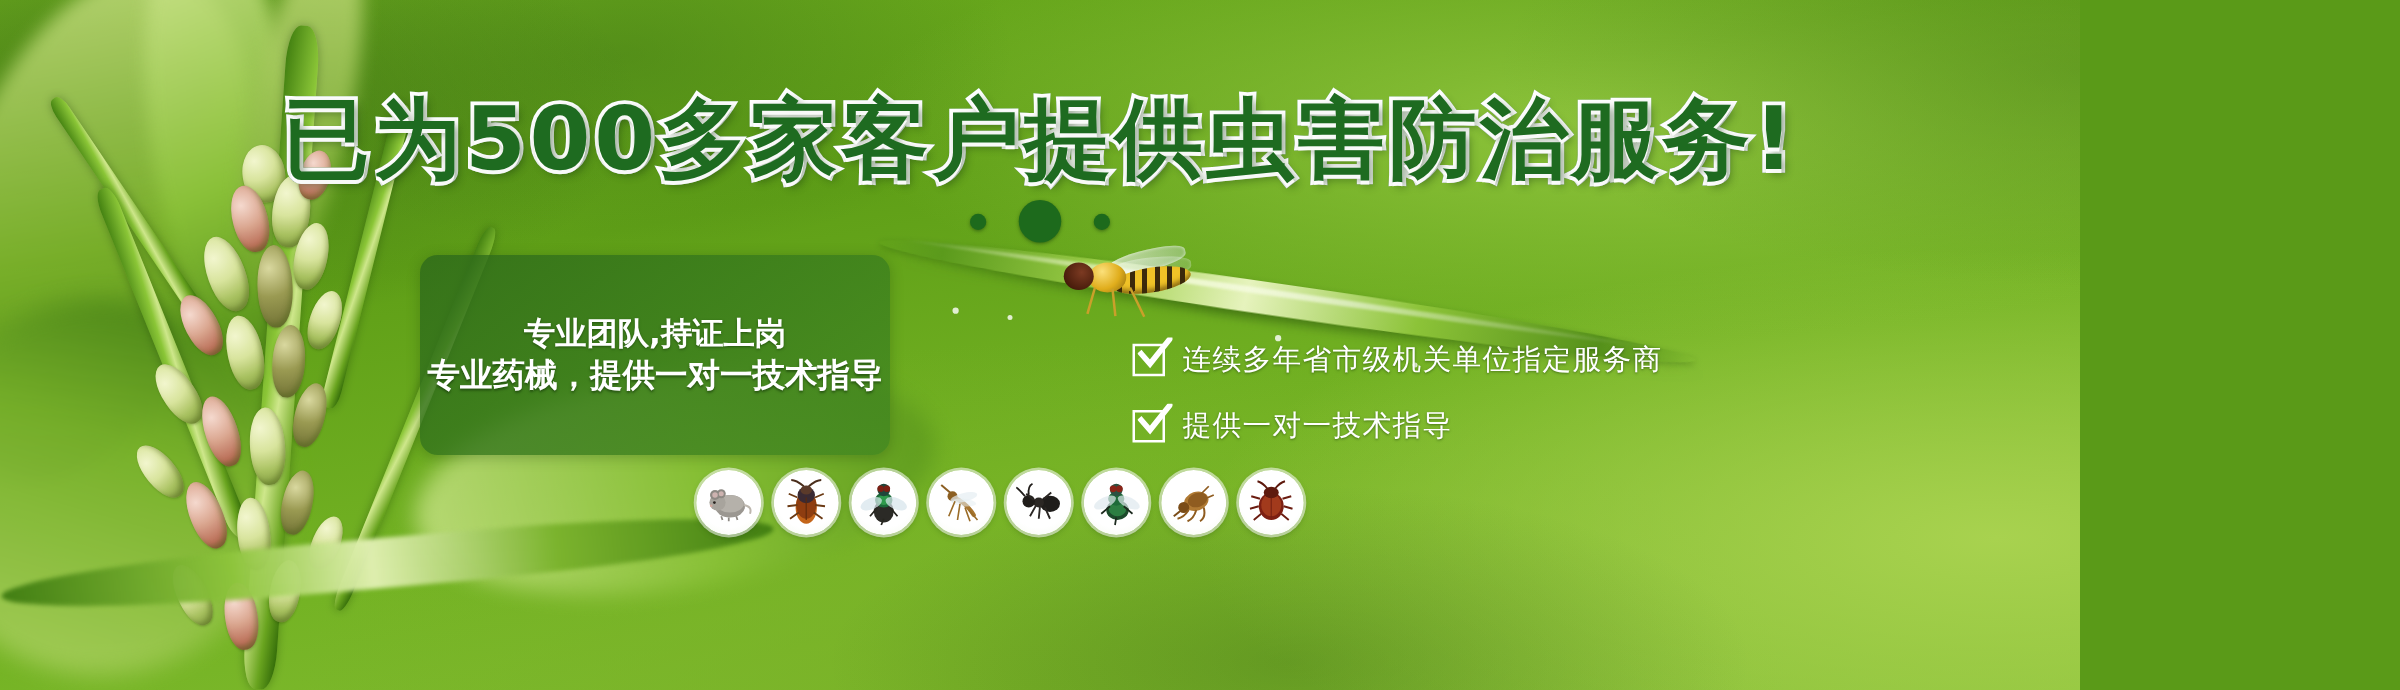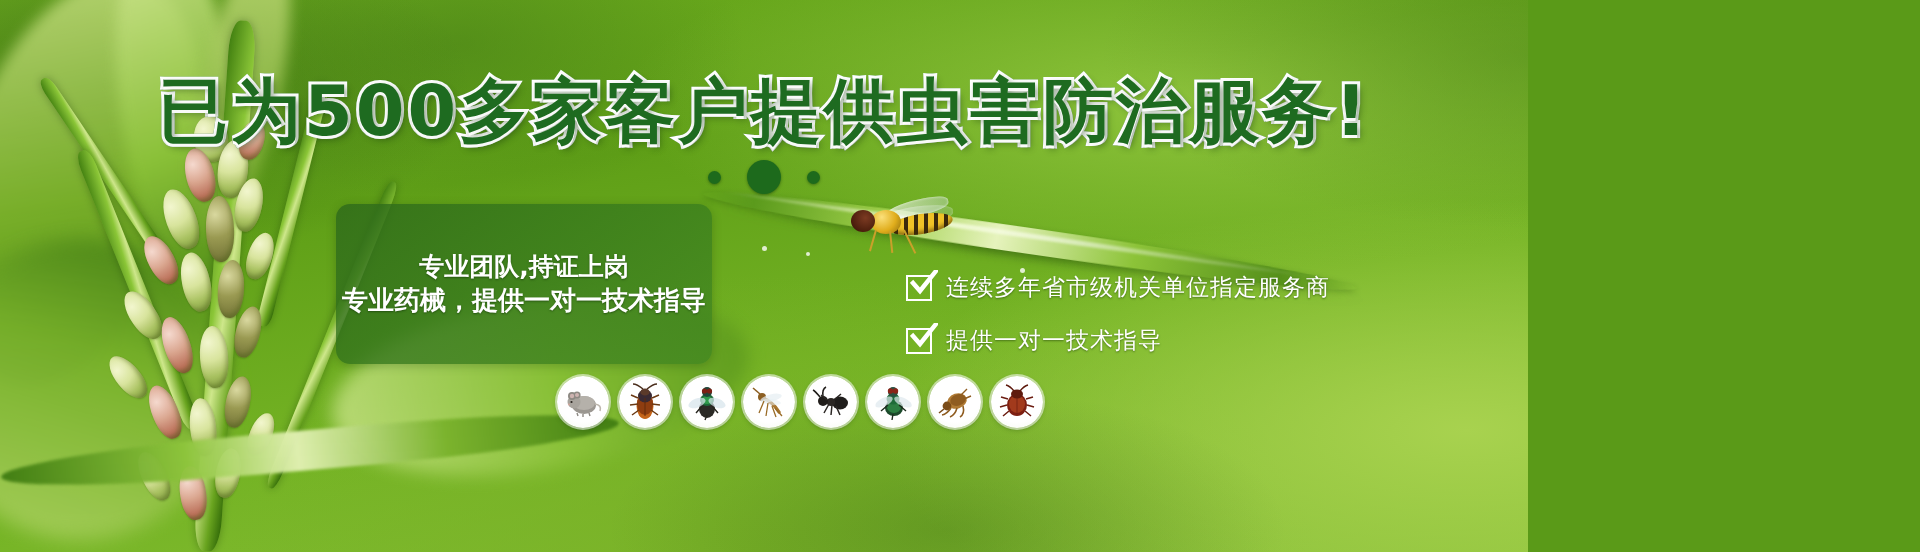--- a/index.html
+++ b/index.html
@@ -4,21 +4,21 @@
 <style>
   * { margin:0; padding:0; box-sizing:border-box; }
   html,body { width:1920px; height:552px; overflow:hidden; }
   body {
     font-family:"Liberation Sans","DejaVu Sans",sans-serif;
     background:#5a9a18;
   }
 
   #banner {
     position:relative;
-    width:1528px; height:552px;
+    width:1664px; height:552px;
     overflow:hidden;
     background:#6aa81c;
   }
 
   
   .bg-base {
     position:absolute; inset:0;
     background:
       radial-gradient(ellipse 60% 50% at 78% 18%, #8fc53d 0%, rgba(143,197,61,0) 62%),
       radial-gradient(ellipse 55% 60% at 96% 78%, #a8d24f 0%, rgba(168,210,79,0) 70%),

